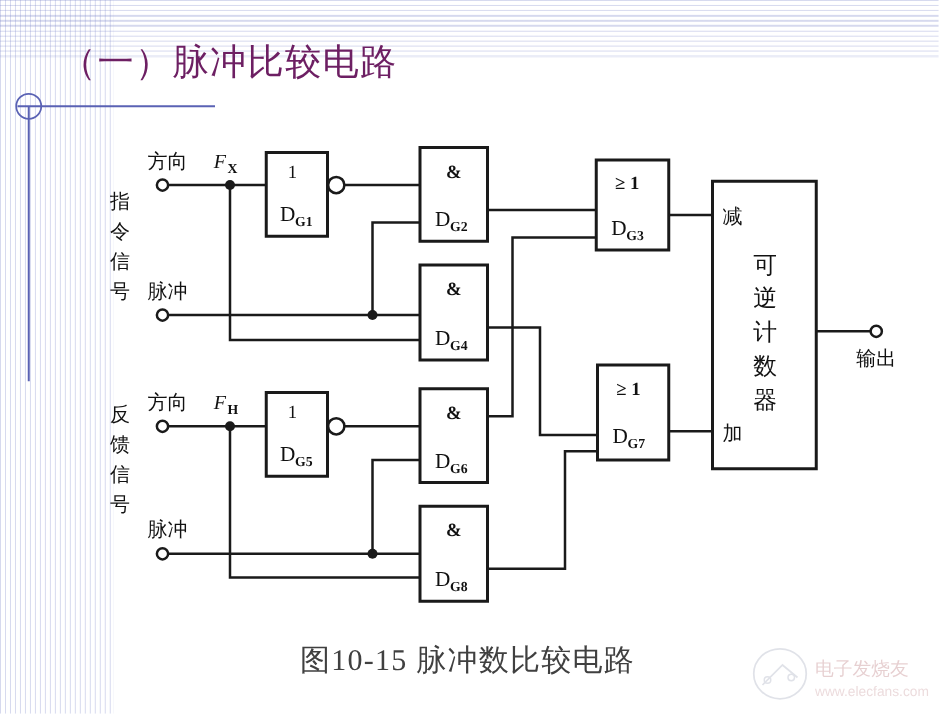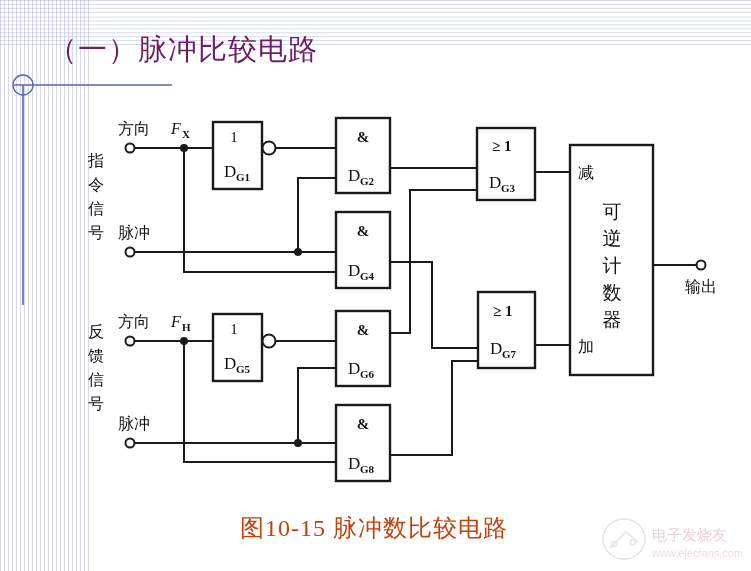--- a/index.html
+++ b/index.html
@@ -39,21 +39,21 @@
     letter-spacing: 1px;
     color: #6d1f63;
     font-family: "Liberation Serif", "DejaVu Serif", serif;
     white-space: nowrap;
   }
   #caption {
     position: absolute;
     left: 240px;
     top: 512px;
     font-size: 24px;
-    color: #c2410c;
+    color: #404040;
     letter-spacing: 1px;
     white-space: nowrap;
   }
   #circuit {
     position: absolute;
     left: 0; top: 0;
   }
   .wm {
     position: absolute;
     left: 600px;

